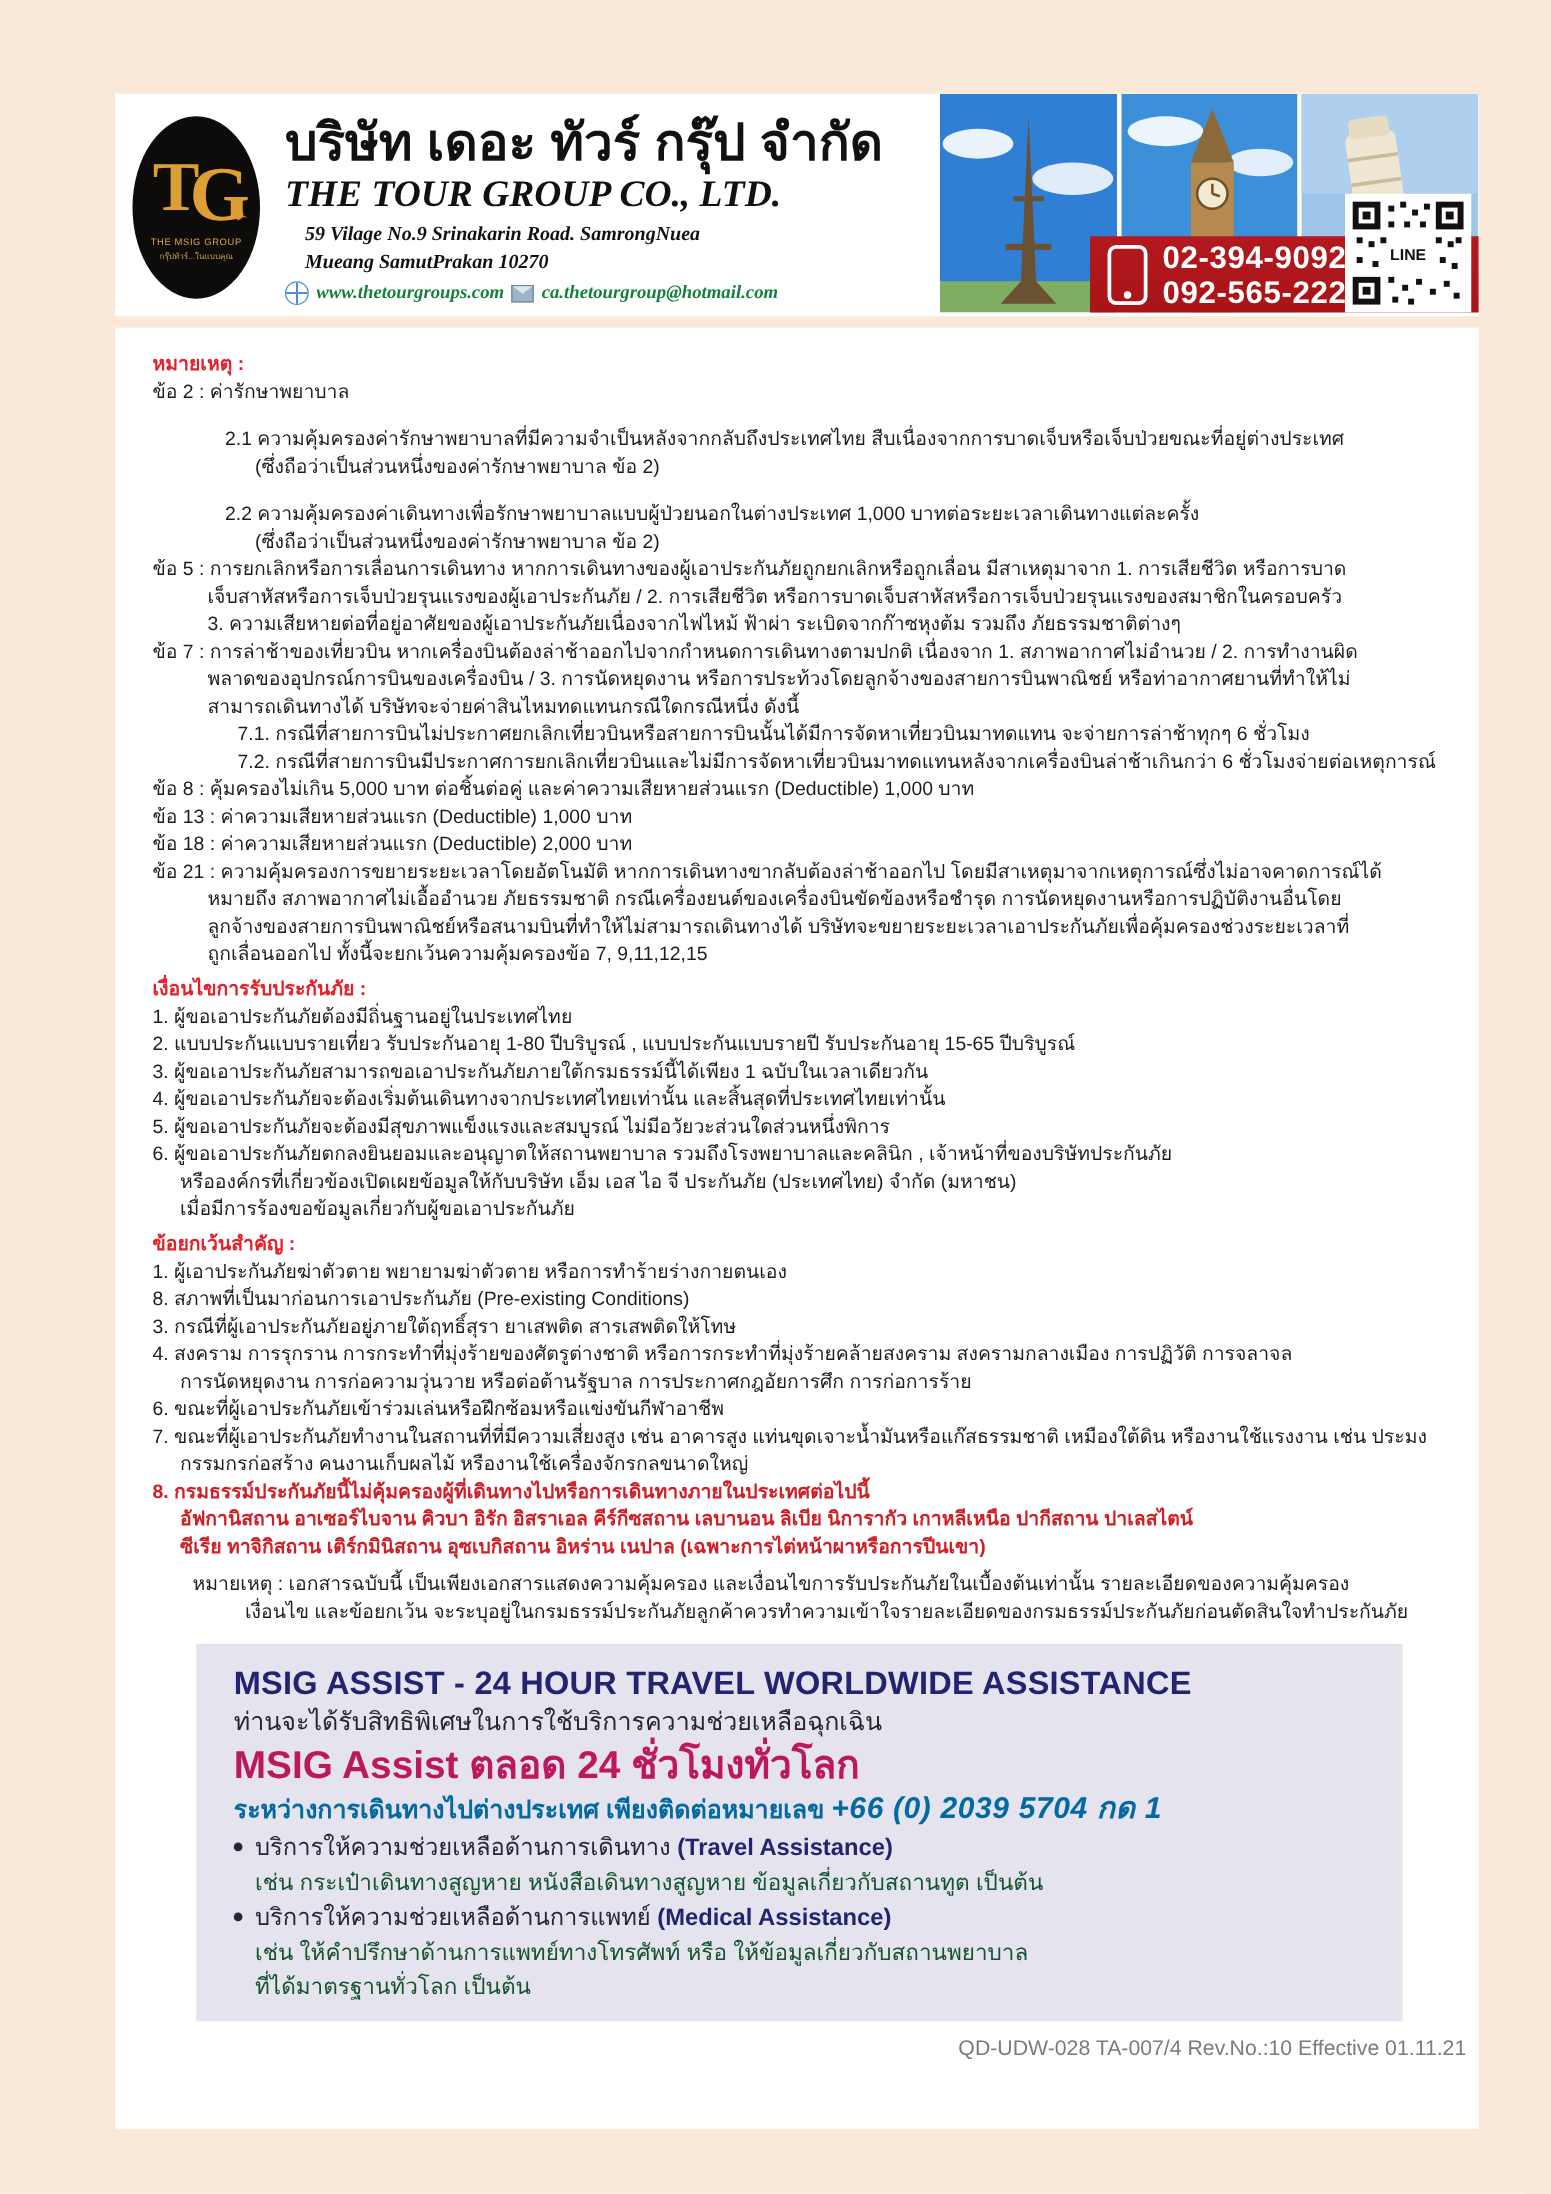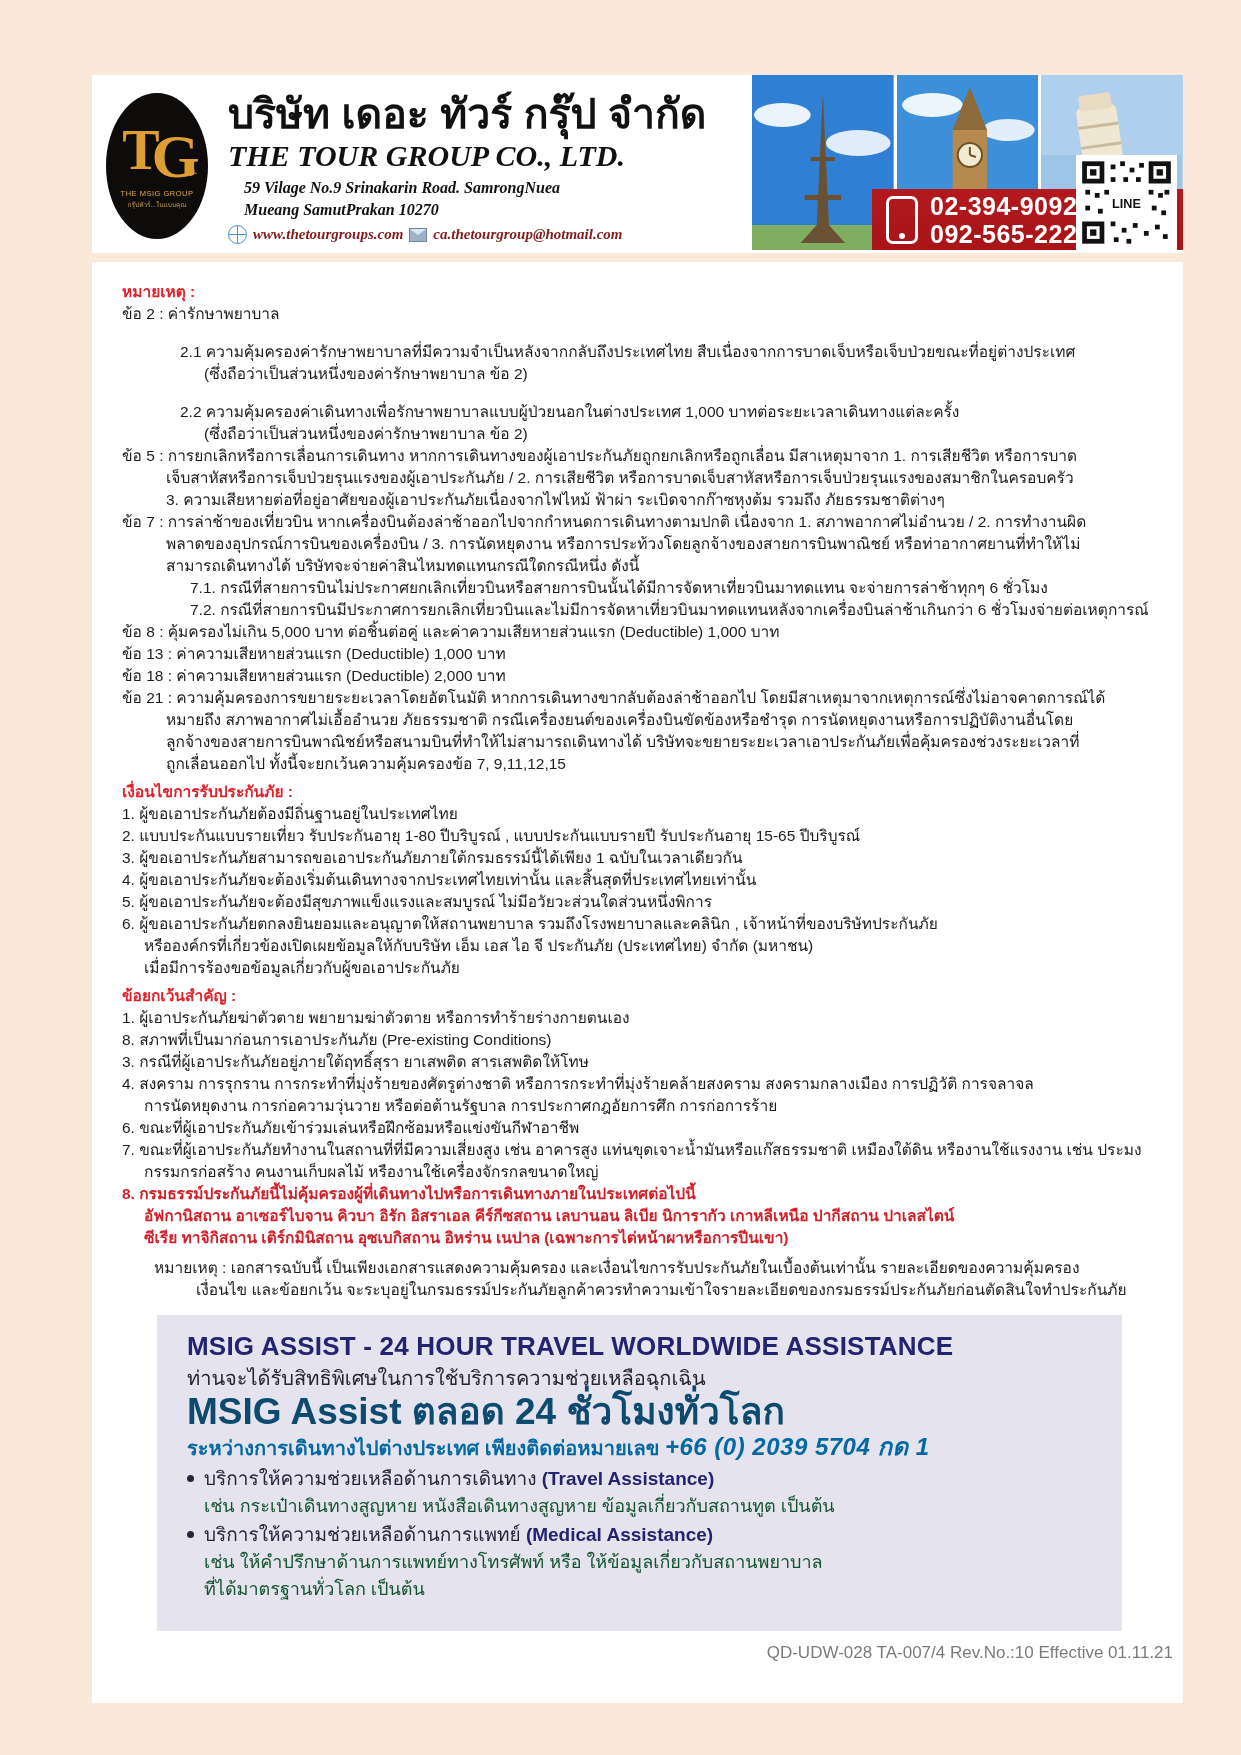--- a/index.html
+++ b/index.html
@@ -26,21 +26,21 @@
   .logo .plane{position:absolute;right:10px;top:72px;font-size:13px;color:#dd9f33;transform:rotate(18deg);}
   .logo .lg-name{font-size:7.5px;letter-spacing:.5px;margin-top:14px;color:#e2aa3e;}
   .logo .lg-tag{font-size:6.5px;color:#caa14a;margin-top:2px;}
   .company-th{position:absolute;left:136px;top:6px;font-size:41px;font-weight:bold;color:#111;letter-spacing:0;}
   .company-en{position:absolute;left:136px;top:64px;font-size:30px;font-weight:bold;font-style:italic;
     font-family:"Liberation Serif","DejaVu Serif",serif;color:#111;}
   .addr{position:absolute;left:152px;font-size:16px;font-weight:bold;font-style:italic;
     font-family:"Liberation Serif","DejaVu Serif",serif;color:#111;}
   .addr1{top:104px;} .addr2{top:126px;}
   .webline{position:absolute;left:136px;top:150px;font-size:15px;font-weight:bold;font-style:italic;
-    font-family:"Liberation Serif","DejaVu Serif",serif;color:#7f1d1d;display:flex;align-items:center;gap:6px;}
+    font-family:"Liberation Serif","DejaVu Serif",serif;color:#15803d;display:flex;align-items:center;gap:6px;}
   .globe{width:17px;height:17px;border-radius:50%;border:1.5px solid #4a90d9;position:relative;display:inline-block;background:
     linear-gradient(90deg,transparent 45%,#4a90d9 45%,#4a90d9 55%,transparent 55%),
     linear-gradient(0deg,transparent 45%,#4a90d9 45%,#4a90d9 55%,transparent 55%);}
   .mailicon{width:16px;height:12px;background:#9fb3c8;border:1px solid #6f86a0;position:relative;display:inline-block;}
   .mailicon:before{content:"";position:absolute;left:0;top:0;border-left:8px solid transparent;border-right:8px solid transparent;border-top:6px solid #dce6f0;}
   
   .photos{position:absolute;left:660px;top:0;width:431px;height:175px;display:flex;gap:3px;}
   .photo{flex:1;height:175px;overflow:hidden;position:relative;}
   .photo svg{display:block;width:100%;height:100%;}
   .red-banner{
@@ -65,25 +65,25 @@
   .l1b{padding-left:74px;}
   .l2b{padding-left:98px;}
   .ln{padding-left:30px;}
   .lc{padding-left:52px;}
   .red-line{color:#d01f27;font-weight:bold;}
   .disc1{padding-left:62px;margin-top:8px;}
   .disc2{padding-left:104px;}
   
   .msig{
     margin:14px 0 0 65px;width:965px;box-sizing:border-box;
-    background:#e4e3ee;padding:14px 26px 28px 30px;color:#26263a;
+    background:#e4e3ee;padding:14px 26px 14px 30px;color:#26263a;
   }
   .msig-title{color:#232470;font-weight:bold;font-size:26px;line-height:34px;letter-spacing:.2px;}
   .msig-sub{font-size:20px;line-height:30px;color:#26262e;}
-  .msig-assist{color:#0c4a6e;font-weight:bold;font-size:37px;line-height:38px;}
+  .msig-assist{color:#be185d;font-weight:bold;font-size:31px;line-height:38px;}
   .msig-contact{color:#0369a1;font-weight:bold;font-size:20px;line-height:32px;}
   .msig-contact .num{font-style:italic;font-size:24px;letter-spacing:.5px;}
   .msig-b{font-size:19px;line-height:29px;}
   .msig-b .dot{display:inline-block;width:7px;height:7px;border-radius:50%;background:#26263a;vertical-align:3px;margin-right:10px;}
   .msig-b .en{color:#232470;font-weight:bold;}
   .msig-d{font-size:18px;line-height:27px;padding-left:17px;color:#14532d;}
   
   .footcode{margin-top:12px;text-align:right;padding-right:10px;font-size:17px;color:#7b7b7b;}
 </style>
 </head>

